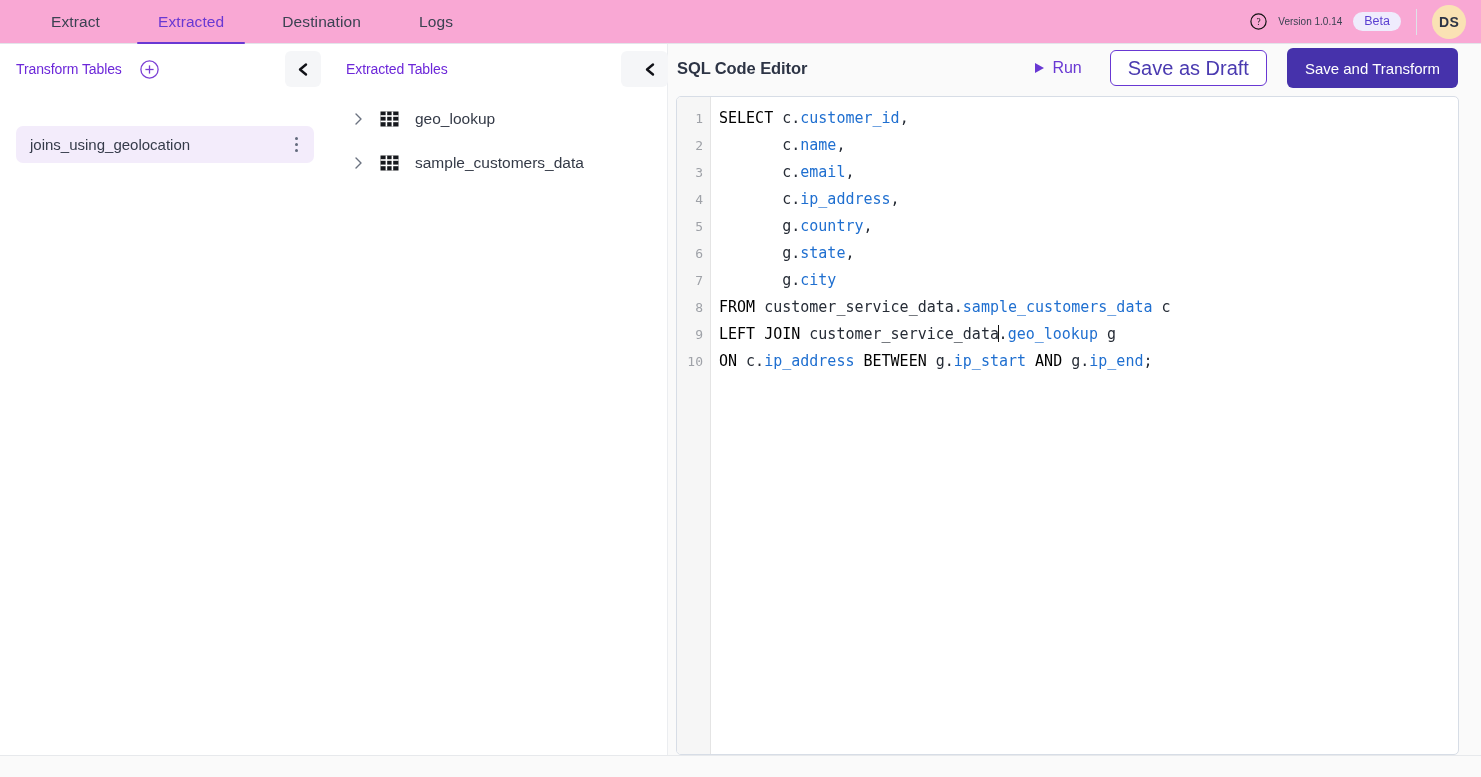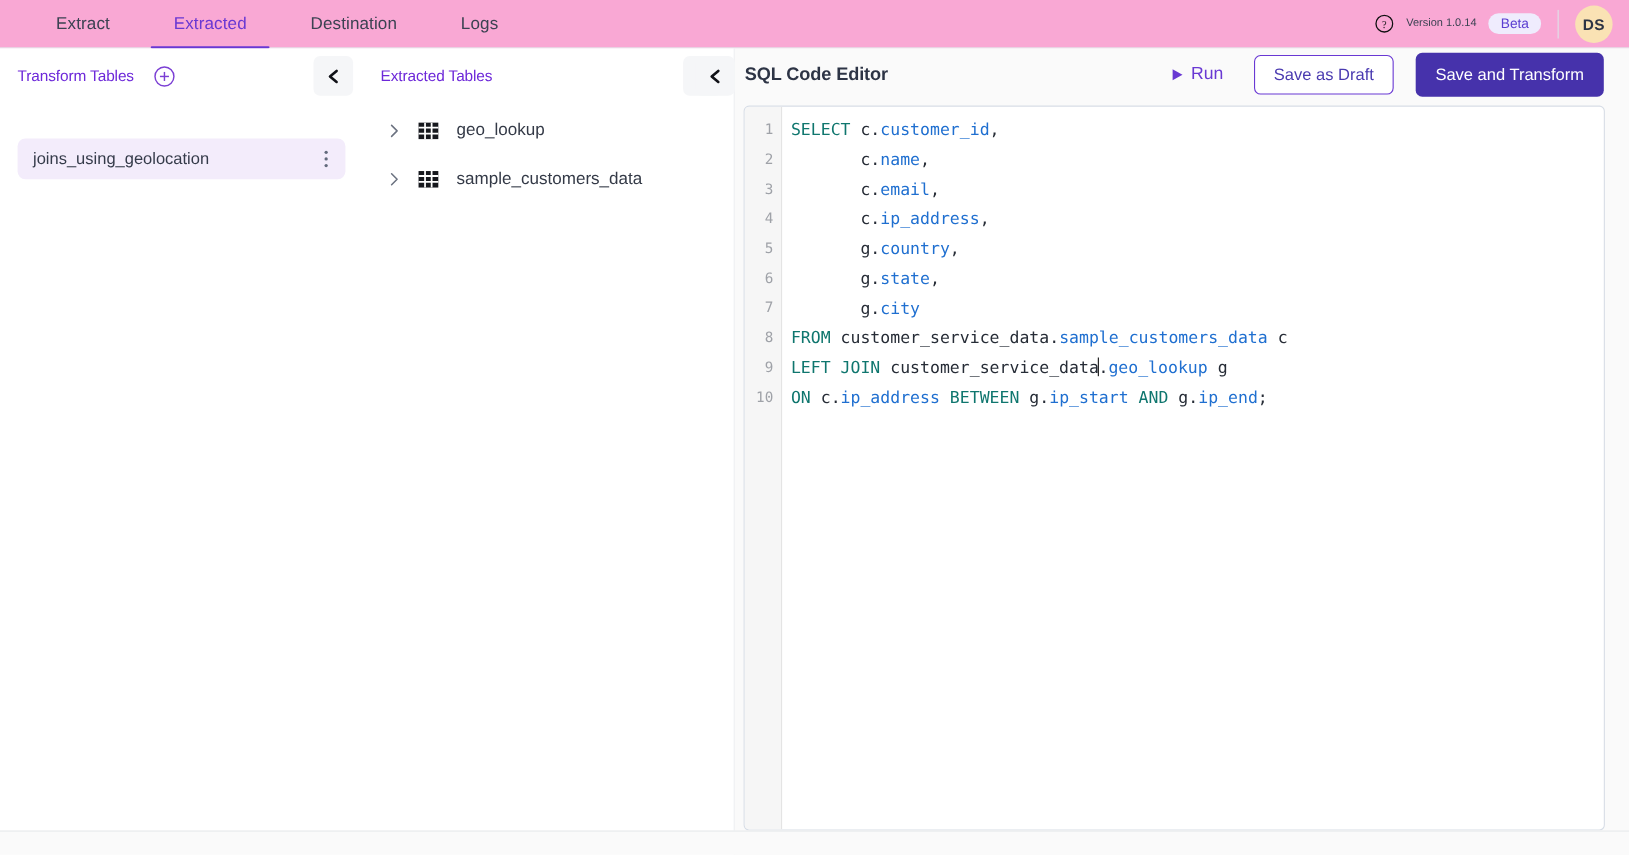--- a/index.html
+++ b/index.html
@@ -262,21 +262,21 @@
     width: 0; height: 0;
     border-left: 9px solid #6938d3;
     border-top: 5.5px solid transparent;
     border-bottom: 5.5px solid transparent;
   }
   .btn-outline {
     border: 1px solid #6938d3;
     color: #4a3ab0;
     background: #ffffff;
     border-radius: 6px;
-    font-size: 15px;
+    font-size: 20px;
     padding: 16px 17px;
     height: 36px;
     display: flex; align-items: center;
     cursor: pointer;
     font-family: "Liberation Sans", sans-serif;
   }
   .btn-solid {
     background: #4632ab;
     color: #ffffff;
     border: none;
@@ -322,21 +322,21 @@
     padding-left: 8px;
     font-family: "DejaVu Sans Mono", monospace;
     font-size: 15px;
     white-space: pre;
     overflow: hidden;
   }
   .code .ln {
     height: 27px;
     line-height: 27px;
   }
-  .kw   { color: #0f766e; }
+  .kw   { color: #000000; }
   .id   { color: #1f6fd0; }
   .pln  { color: #262c36; }
   .caret {
     display: inline-block;
     width: 0;
     border-left: 1.3px solid #111;
     height: 17px;
     vertical-align: -3px;
     margin: 0 -0.7px;
   }

